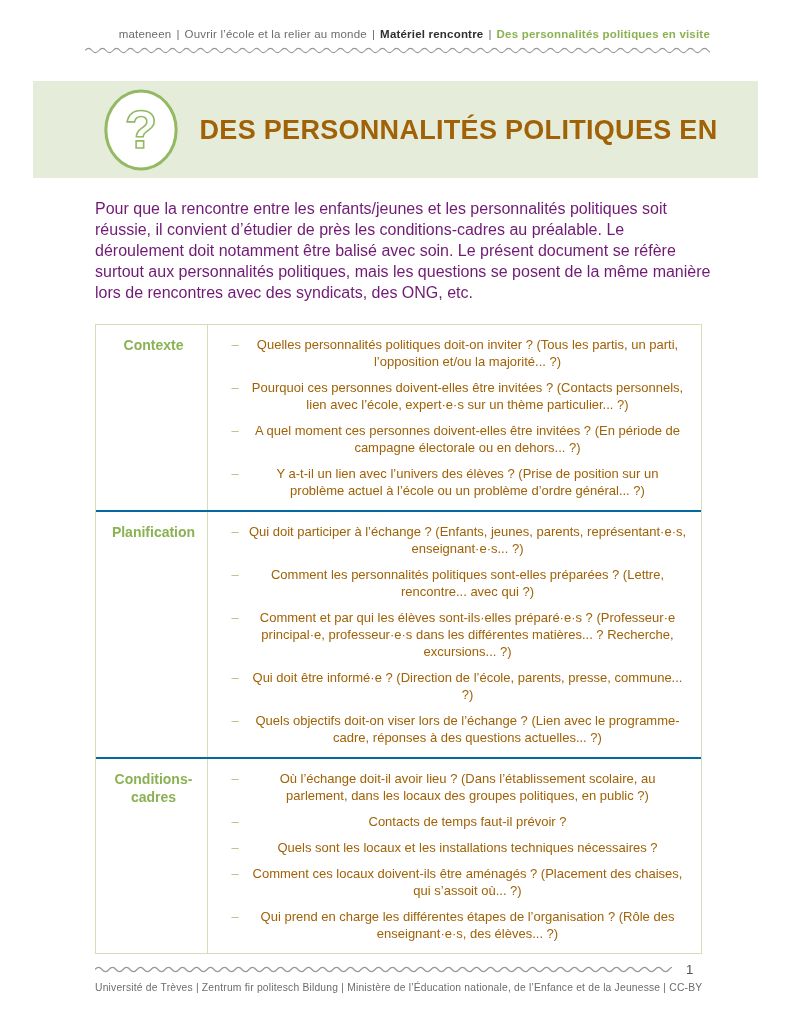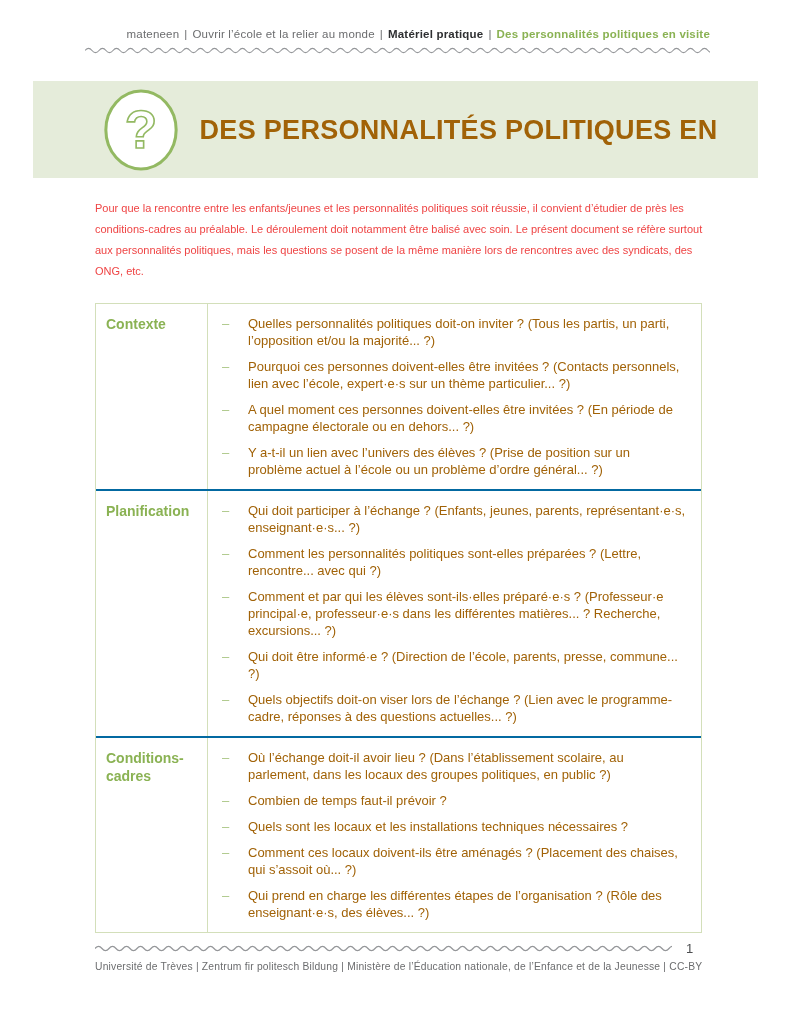--- a/index.html
+++ b/index.html
@@ -29,28 +29,28 @@
   }
   .qicon { flex:none; margin-left:70px; width:76px; height:84px; }
   .banner h1 {
     flex:1; margin:0 20px 0 0; text-align:center;
     font-size:27px; line-height:34px; font-weight:bold;
     color:#a16207; letter-spacing:0.3px;
   }
   
   .intro {
     margin:20px 0 8px 95px; width:618px;
-    font-size:11px; line-height:21px; color:#ef4444;
+    font-size:16px; line-height:21px; color:#701a75;
   }
   
   .qtable {
     margin:21px 0 0 95px; width:607px; box-sizing:border-box;
     border:1px solid #d3dfba;
   }
-  .qrow { display:flex; }
+  .qrow { display:flex;text-align:center; }
   .qrow + .qrow { border-top:2px solid #0369a1; }
   .labelcell {
     flex:none; width:112px; box-sizing:border-box;
     border-right:1px solid #d3dfba;
     padding:11px 6px 0 10px;
   }
   .rowlabel {
     font-weight:bold; font-size:14px; line-height:18px; color:#8ab253;
   }
   .itemscell { flex:1; padding:11px 14px 11px 14px; }
@@ -69,21 +69,21 @@
     margin:5px 0 0 95px; width:640px;
     font-size:10.3px; color:#6b6c6e; letter-spacing:0.2px;
   }
 </style>
 </head>
 <body>
 
 <div class="page">
 
   <div class="crumbs">
-    <span>mateneen</span><span class="sep">|</span><span>Ouvrir l’école et la relier au monde</span><span class="sep">|</span><span class="bold">Matériel pratique</span><span class="sep">|</span><span class="green">Des personnalités politiques en visite</span>
+    <span>mateneen</span><span class="sep">|</span><span>Ouvrir l’école et la relier au monde</span><span class="sep">|</span><span class="bold">Matériel rencontre</span><span class="sep">|</span><span class="green">Des personnalités politiques en visite</span>
   </div>
 
   <svg class="wave-svg wave-top" viewBox="0 0 625 9">
       <path d="M0 4.5 q 3.5 -4.2 7 0 q 3.5 4.2 7 0 q 3.5 -4.2 7 0 q 3.5 4.2 7 0 q 3.5 -4.2 7 0 q 3.5 4.2 7 0 q 3.5 -4.2 7 0 q 3.5 4.2 7 0 q 3.5 -4.2 7 0 q 3.5 4.2 7 0 q 3.5 -4.2 7 0 q 3.5 4.2 7 0 q 3.5 -4.2 7 0 q 3.5 4.2 7 0 q 3.5 -4.2 7 0 q 3.5 4.2 7 0 q 3.5 -4.2 7 0 q 3.5 4.2 7 0 q 3.5 -4.2 7 0 q 3.5 4.2 7 0 q 3.5 -4.2 7 0 q 3.5 4.2 7 0 q 3.5 -4.2 7 0 q 3.5 4.2 7 0 q 3.5 -4.2 7 0 q 3.5 4.2 7 0 q 3.5 -4.2 7 0 q 3.5 4.2 7 0 q 3.5 -4.2 7 0 q 3.5 4.2 7 0 q 3.5 -4.2 7 0 q 3.5 4.2 7 0 q 3.5 -4.2 7 0 q 3.5 4.2 7 0 q 3.5 -4.2 7 0 q 3.5 4.2 7 0 q 3.5 -4.2 7 0 q 3.5 4.2 7 0 q 3.5 -4.2 7 0 q 3.5 4.2 7 0 q 3.5 -4.2 7 0 q 3.5 4.2 7 0 q 3.5 -4.2 7 0 q 3.5 4.2 7 0 q 3.5 -4.2 7 0 q 3.5 4.2 7 0 q 3.5 -4.2 7 0 q 3.5 4.2 7 0 q 3.5 -4.2 7 0 q 3.5 4.2 7 0 q 3.5 -4.2 7 0 q 3.5 4.2 7 0 q 3.5 -4.2 7 0 q 3.5 4.2 7 0 q 3.5 -4.2 7 0 q 3.5 4.2 7 0 q 3.5 -4.2 7 0 q 3.5 4.2 7 0 q 3.5 -4.2 7 0 q 3.5 4.2 7 0 q 3.5 -4.2 7 0 q 3.5 4.2 7 0 q 3.5 -4.2 7 0 q 3.5 4.2 7 0 q 3.5 -4.2 7 0 q 3.5 4.2 7 0 q 3.5 -4.2 7 0 q 3.5 4.2 7 0 q 3.5 -4.2 7 0 q 3.5 4.2 7 0 q 3.5 -4.2 7 0 q 3.5 4.2 7 0 q 3.5 -4.2 7 0 q 3.5 4.2 7 0 q 3.5 -4.2 7 0 q 3.5 4.2 7 0 q 3.5 -4.2 7 0 q 3.5 4.2 7 0 q 3.5 -4.2 7 0 q 3.5 4.2 7 0 q 3.5 -4.2 7 0 q 3.5 4.2 7 0 q 3.5 -4.2 7 0 q 3.5 4.2 7 0 q 3.5 -4.2 7 0 q 3.5 4.2 7 0 q 3.5 -4.2 7 0 q 3.5 4.2 7 0 q 3.5 -4.2 7 0 q 3.5 4.2 7 0" fill="none" stroke="#95979a" stroke-width="1.1"></path>
     </svg>
 
   <section class="banner">
     <span class="qicon">
       <svg viewBox="0 0 80 88" width="76" height="84">
         <ellipse cx="40" cy="44" rx="37" ry="41" fill="#ffffff" stroke="#93b962" stroke-width="3.2"></ellipse>
@@ -144,21 +144,21 @@
       </div>
       <div class="qrow">
         <div class="labelcell"><span class="rowlabel">Conditions-cadres</span></div>
         <div class="itemscell">
           <div class="qitem">
             <span class="dash">–</span>
             <span class="itext">Où l’échange doit-il avoir lieu ? (Dans l’établissement scolaire, au parlement, dans les locaux des groupes politiques, en public ?)</span>
           </div>
           <div class="qitem">
             <span class="dash">–</span>
-            <span class="itext">Combien de temps faut-il prévoir ?</span>
+            <span class="itext">Contacts de temps faut-il prévoir ?</span>
           </div>
           <div class="qitem">
             <span class="dash">–</span>
             <span class="itext">Quels sont les locaux et les installations techniques nécessaires ?</span>
           </div>
           <div class="qitem">
             <span class="dash">–</span>
             <span class="itext">Comment ces locaux doivent-ils être aménagés ? (Placement des chaises, qui s’assoit où... ?)</span>
           </div>
           <div class="qitem">

